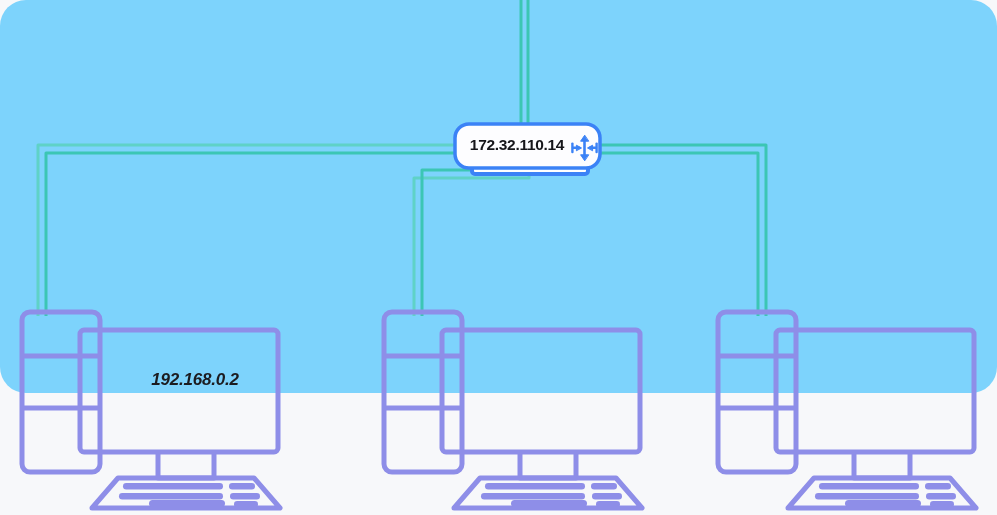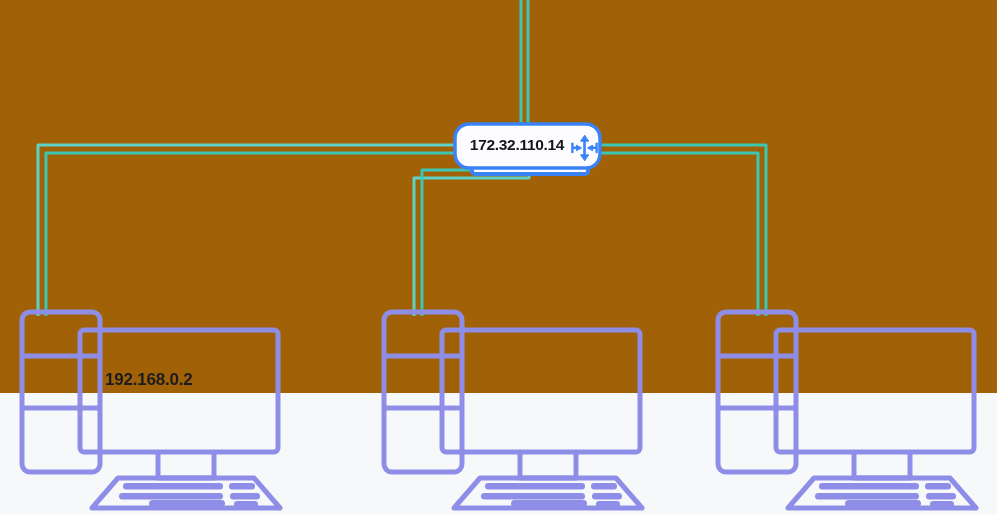--- a/index.html
+++ b/index.html
@@ -10,38 +10,41 @@
     width: 997px;
     height: 515px;
     background: #f7f8fa;
     font-family: "Liberation Sans", sans-serif;
     overflow: hidden;
   }
   #canvas {
     position: relative;
     width: 997px;
     height: 393px;
-    background: #a16207;
+    background: #7dd3fc;
+    border-radius: 26px;
   }
   #diagram-svg {
     position: absolute;
     top: 0;
     left: 0;
     width: 997px;
     height: 515px;
   }
   .host-label {
     position: absolute;
     font-family: "Liberation Sans", sans-serif;
     font-size: 17px;
     font-weight: 700;
     color: #1c1c20;
     letter-spacing: -0.2px;
     white-space: nowrap;
+    text-align: center;
     pointer-events: none;
+    font-style: italic;
   }
   #router-label {
     position: absolute;
     left: 464px;
     top: 136px;
     width: 106px;
     font-family: "Liberation Sans", sans-serif;
     font-size: 15.5px;
     font-weight: 700;
     color: #17171b;

